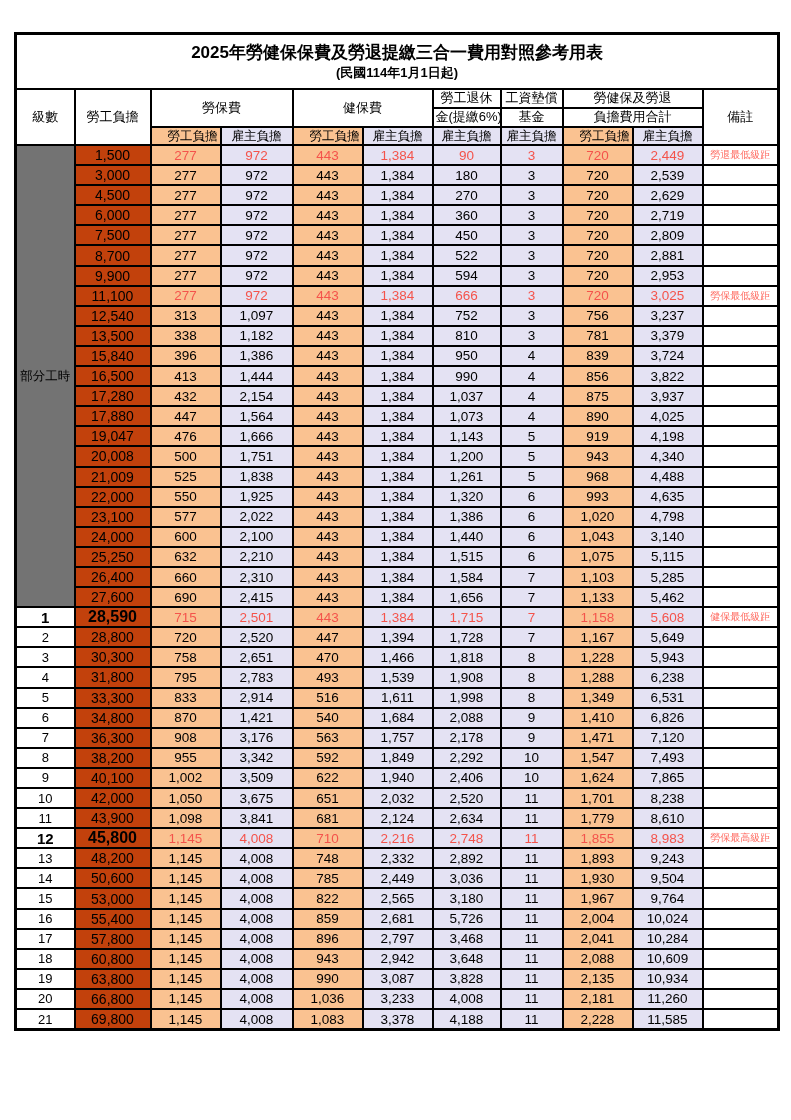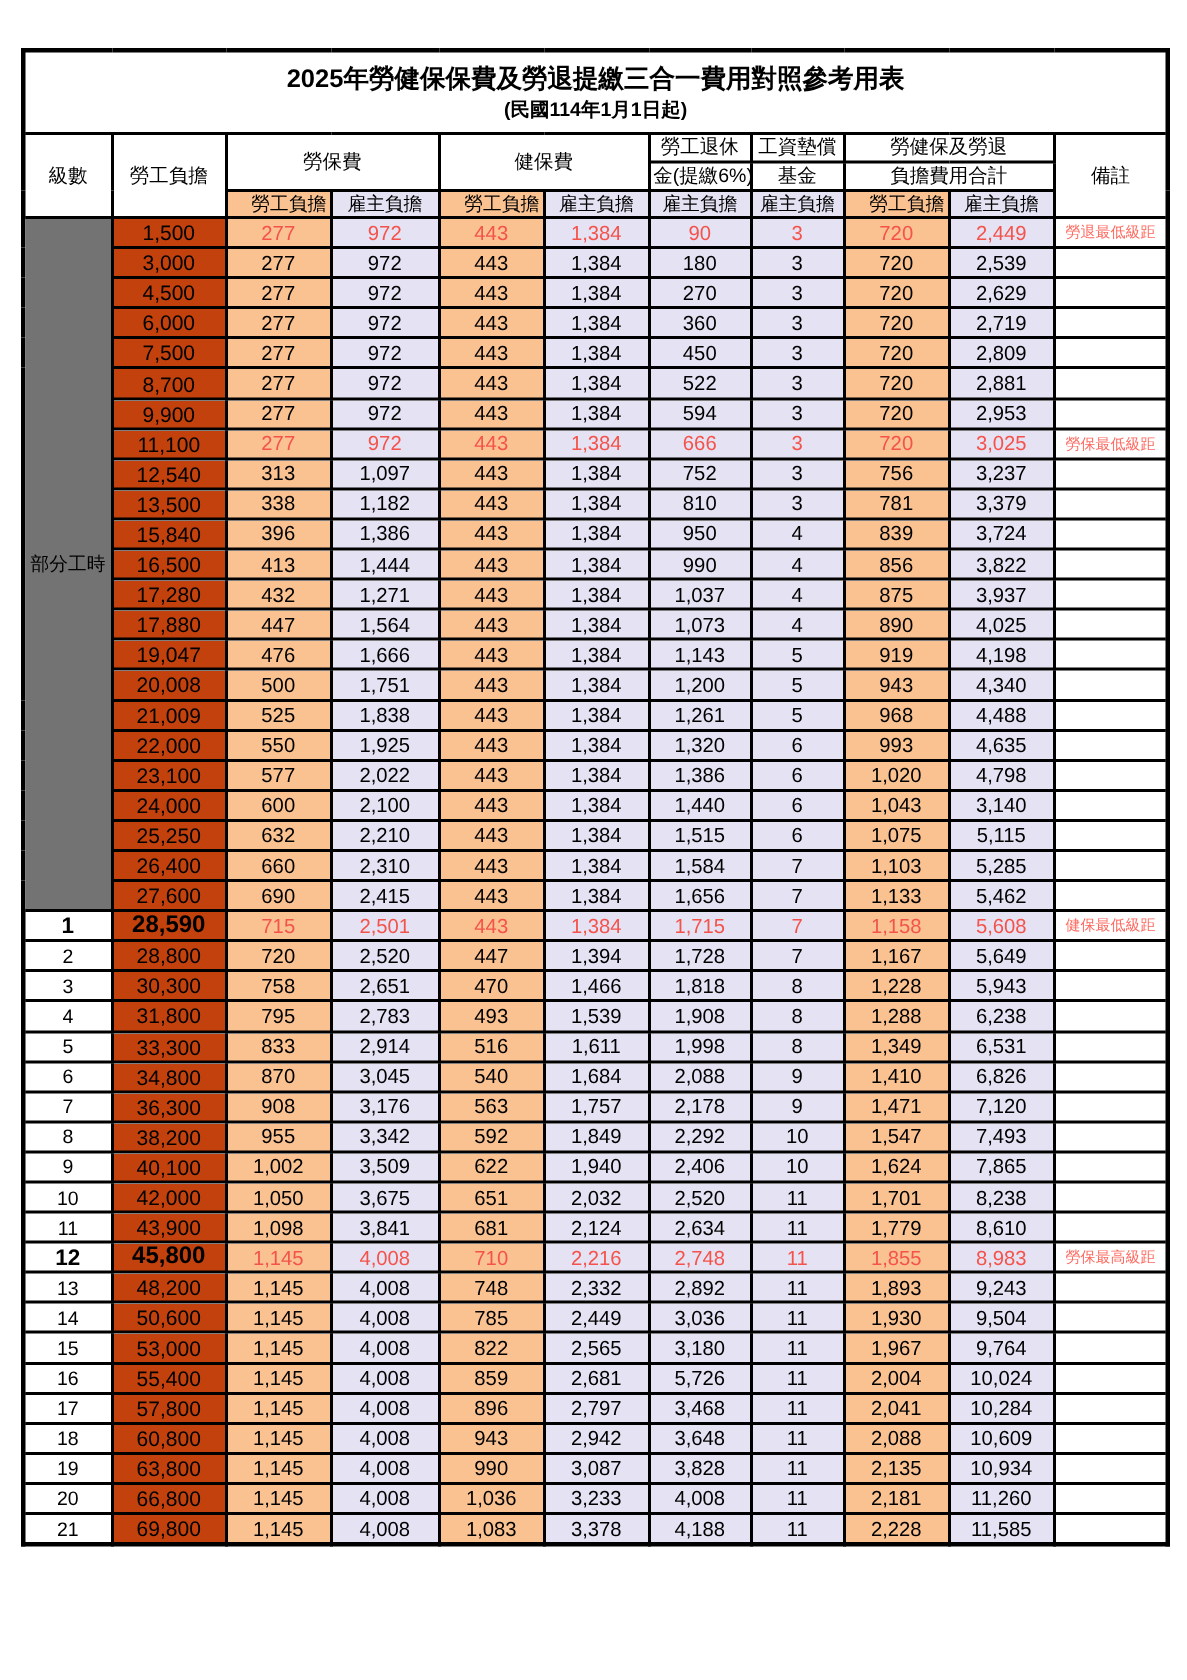--- a/index.html
+++ b/index.html
@@ -235,21 +235,21 @@
           <td class="c-er val">1,384</td>
           <td class="c-er val">990</td>
           <td class="c-er val">4</td>
           <td class="c-emp val">856</td>
           <td class="c-er val">3,822</td>
           <td class="note"></td>
         </tr>
         <tr class="">
           <td class="sal">17,280</td>
           <td class="c-emp val">432</td>
-          <td class="c-er val">1,271</td>
+          <td class="c-er val">2,154</td>
           <td class="c-emp val">443</td>
           <td class="c-er val">1,384</td>
           <td class="c-er val">1,037</td>
           <td class="c-er val">4</td>
           <td class="c-emp val">875</td>
           <td class="c-er val">3,937</td>
           <td class="note"></td>
         </tr>
         <tr class="">
           <td class="sal">17,880</td>
@@ -433,21 +433,21 @@
           <td class="c-er val">1,998</td>
           <td class="c-er val">8</td>
           <td class="c-emp val">1,349</td>
           <td class="c-er val">6,531</td>
           <td class="note"></td>
         </tr>
         <tr class="">
           <td class="lv">6</td>
           <td class="sal">34,800</td>
           <td class="c-emp val">870</td>
-          <td class="c-er val">3,045</td>
+          <td class="c-er val">1,421</td>
           <td class="c-emp val">540</td>
           <td class="c-er val">1,684</td>
           <td class="c-er val">2,088</td>
           <td class="c-er val">9</td>
           <td class="c-emp val">1,410</td>
           <td class="c-er val">6,826</td>
           <td class="note"></td>
         </tr>
         <tr class="">
           <td class="lv">7</td>

